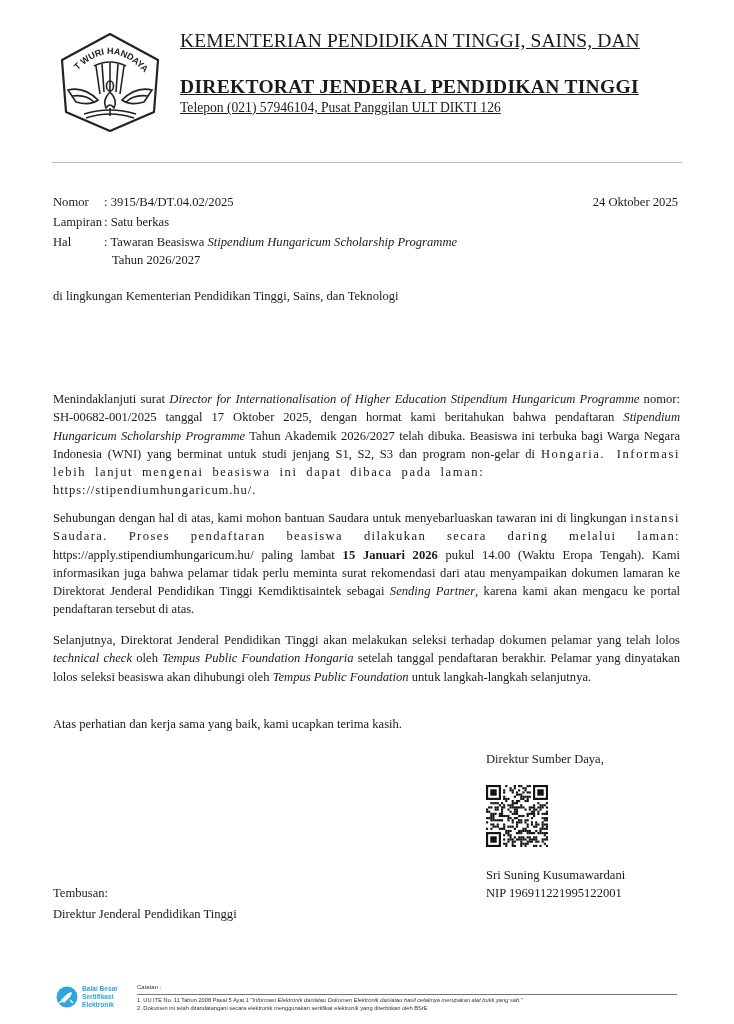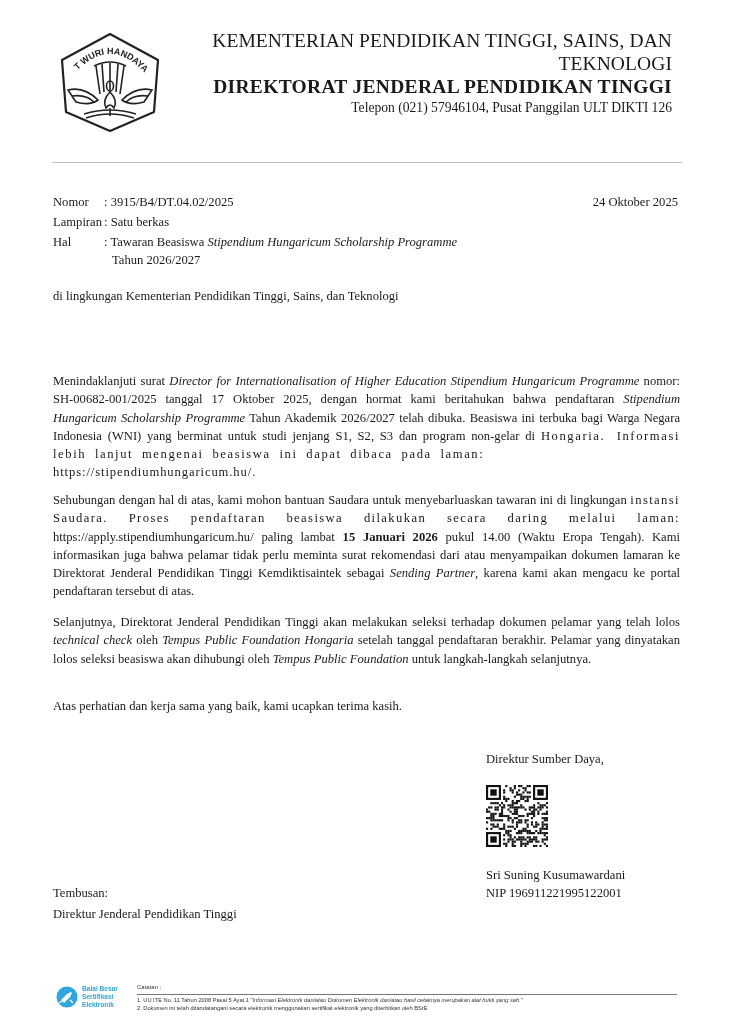--- a/index.html
+++ b/index.html
@@ -1,30 +1,30 @@
 <!DOCTYPE html>
 <html><head>
 <meta charset="utf-8">
 <style>
   html, body { margin: 0; padding: 0; background: #ffffff; }
   body { width: 734px; height: 1024px; position: relative; overflow: hidden;
          font-family: "Liberation Serif", serif; color: #1a1a1a; }
   .abs { position: absolute; }
   
   #logo { left: 54px; top: 30px; width: 112px; height: 105px; }
-  .kop { position: absolute; left: 172px; width: 500px; text-align: right; }
+  .kop { position: absolute; left: 180px; width: 500px; text-align: left; text-decoration: underline; }
   .kop-1 { top: 29px; font-size: 19.5px; line-height: 23px; letter-spacing: 0.1px; }
   .kop-2 { top: 75px; font-size: 19.5px; font-weight: bold; line-height: 24px; letter-spacing: 0.3px; }
   .kop-3 { top: 99px; font-size: 13.6px; line-height: 17px; }
   #kop-line { left: 52px; top: 162px; width: 630px; height: 0; border-top: 1px solid #bdbdbd; }
 
   .txt { font-size: 12.6px; line-height: 18px; }
   .meta-label { position: absolute; left: 53px; }
   .meta-value { position: absolute; left: 104px; }
-  .para { position: absolute; left: 53px; width: 627px; text-align: justify; font-size: 12.6px; line-height: 18.3px; }
+  .para { position: absolute; left: 53px; width: 627px; text-align: justify; font-size: 12.6px; line-height: 18.3px; margin-top: 18px; }
   .para i { font-style: italic; }
   .wide { letter-spacing: 1.6px; word-spacing: 4px; }
   .wide2 { letter-spacing: 1.4px; word-spacing: 6px; }
 
   #qr { left: 486px; top: 785px; width: 62px; height: 62px; }
 
   
   #bsre-logo { left: 56px; top: 986px; width: 22px; height: 22px; }
   #bsre-name { left: 82px; top: 985px; font-family: "Liberation Sans", sans-serif; font-size: 6.6px; line-height: 8px; font-weight: bold; color: #2fa6df; }
   #catatan-label { left: 137px; top: 984px; font-family: "Liberation Sans", sans-serif; font-size: 6px; color: #333; }
@@ -50,21 +50,20 @@
     <path d="M14 60 Q30 56 44 70 Q36 76 22 72 Z"></path>
     <path d="M98 60 Q82 56 68 70 Q76 76 90 72 Z"></path>
     <path d="M18 66 Q32 64 40 72 M94 66 Q80 64 72 72"></path>
     <path d="M30 84 Q56 76 82 84 M32 88 Q56 80 80 88"></path>
     <path d="M56 78 L56 86"></path>
   </g>
 </svg>
 
 <div class="kop kop-1">
   <div>KEMENTERIAN PENDIDIKAN TINGGI, SAINS, DAN</div>
-  <div>TEKNOLOGI</div>
 </div>
 <div class="kop kop-2">DIREKTORAT JENDERAL PENDIDIKAN TINGGI</div>
 <div class="kop kop-3">
   <div>Telepon (021) 57946104, Pusat Panggilan ULT DIKTI 126</div>
 </div>
 <div id="kop-line" class="abs"></div>
 
 <div class="txt meta-label" style="top:193px">Nomor</div>
 <div class="txt meta-value" style="top:193px">: 3915/B4/DT.04.02/2025</div>
 <div class="txt abs" style="top:193px; right:56px">24 Oktober 2025</div>

